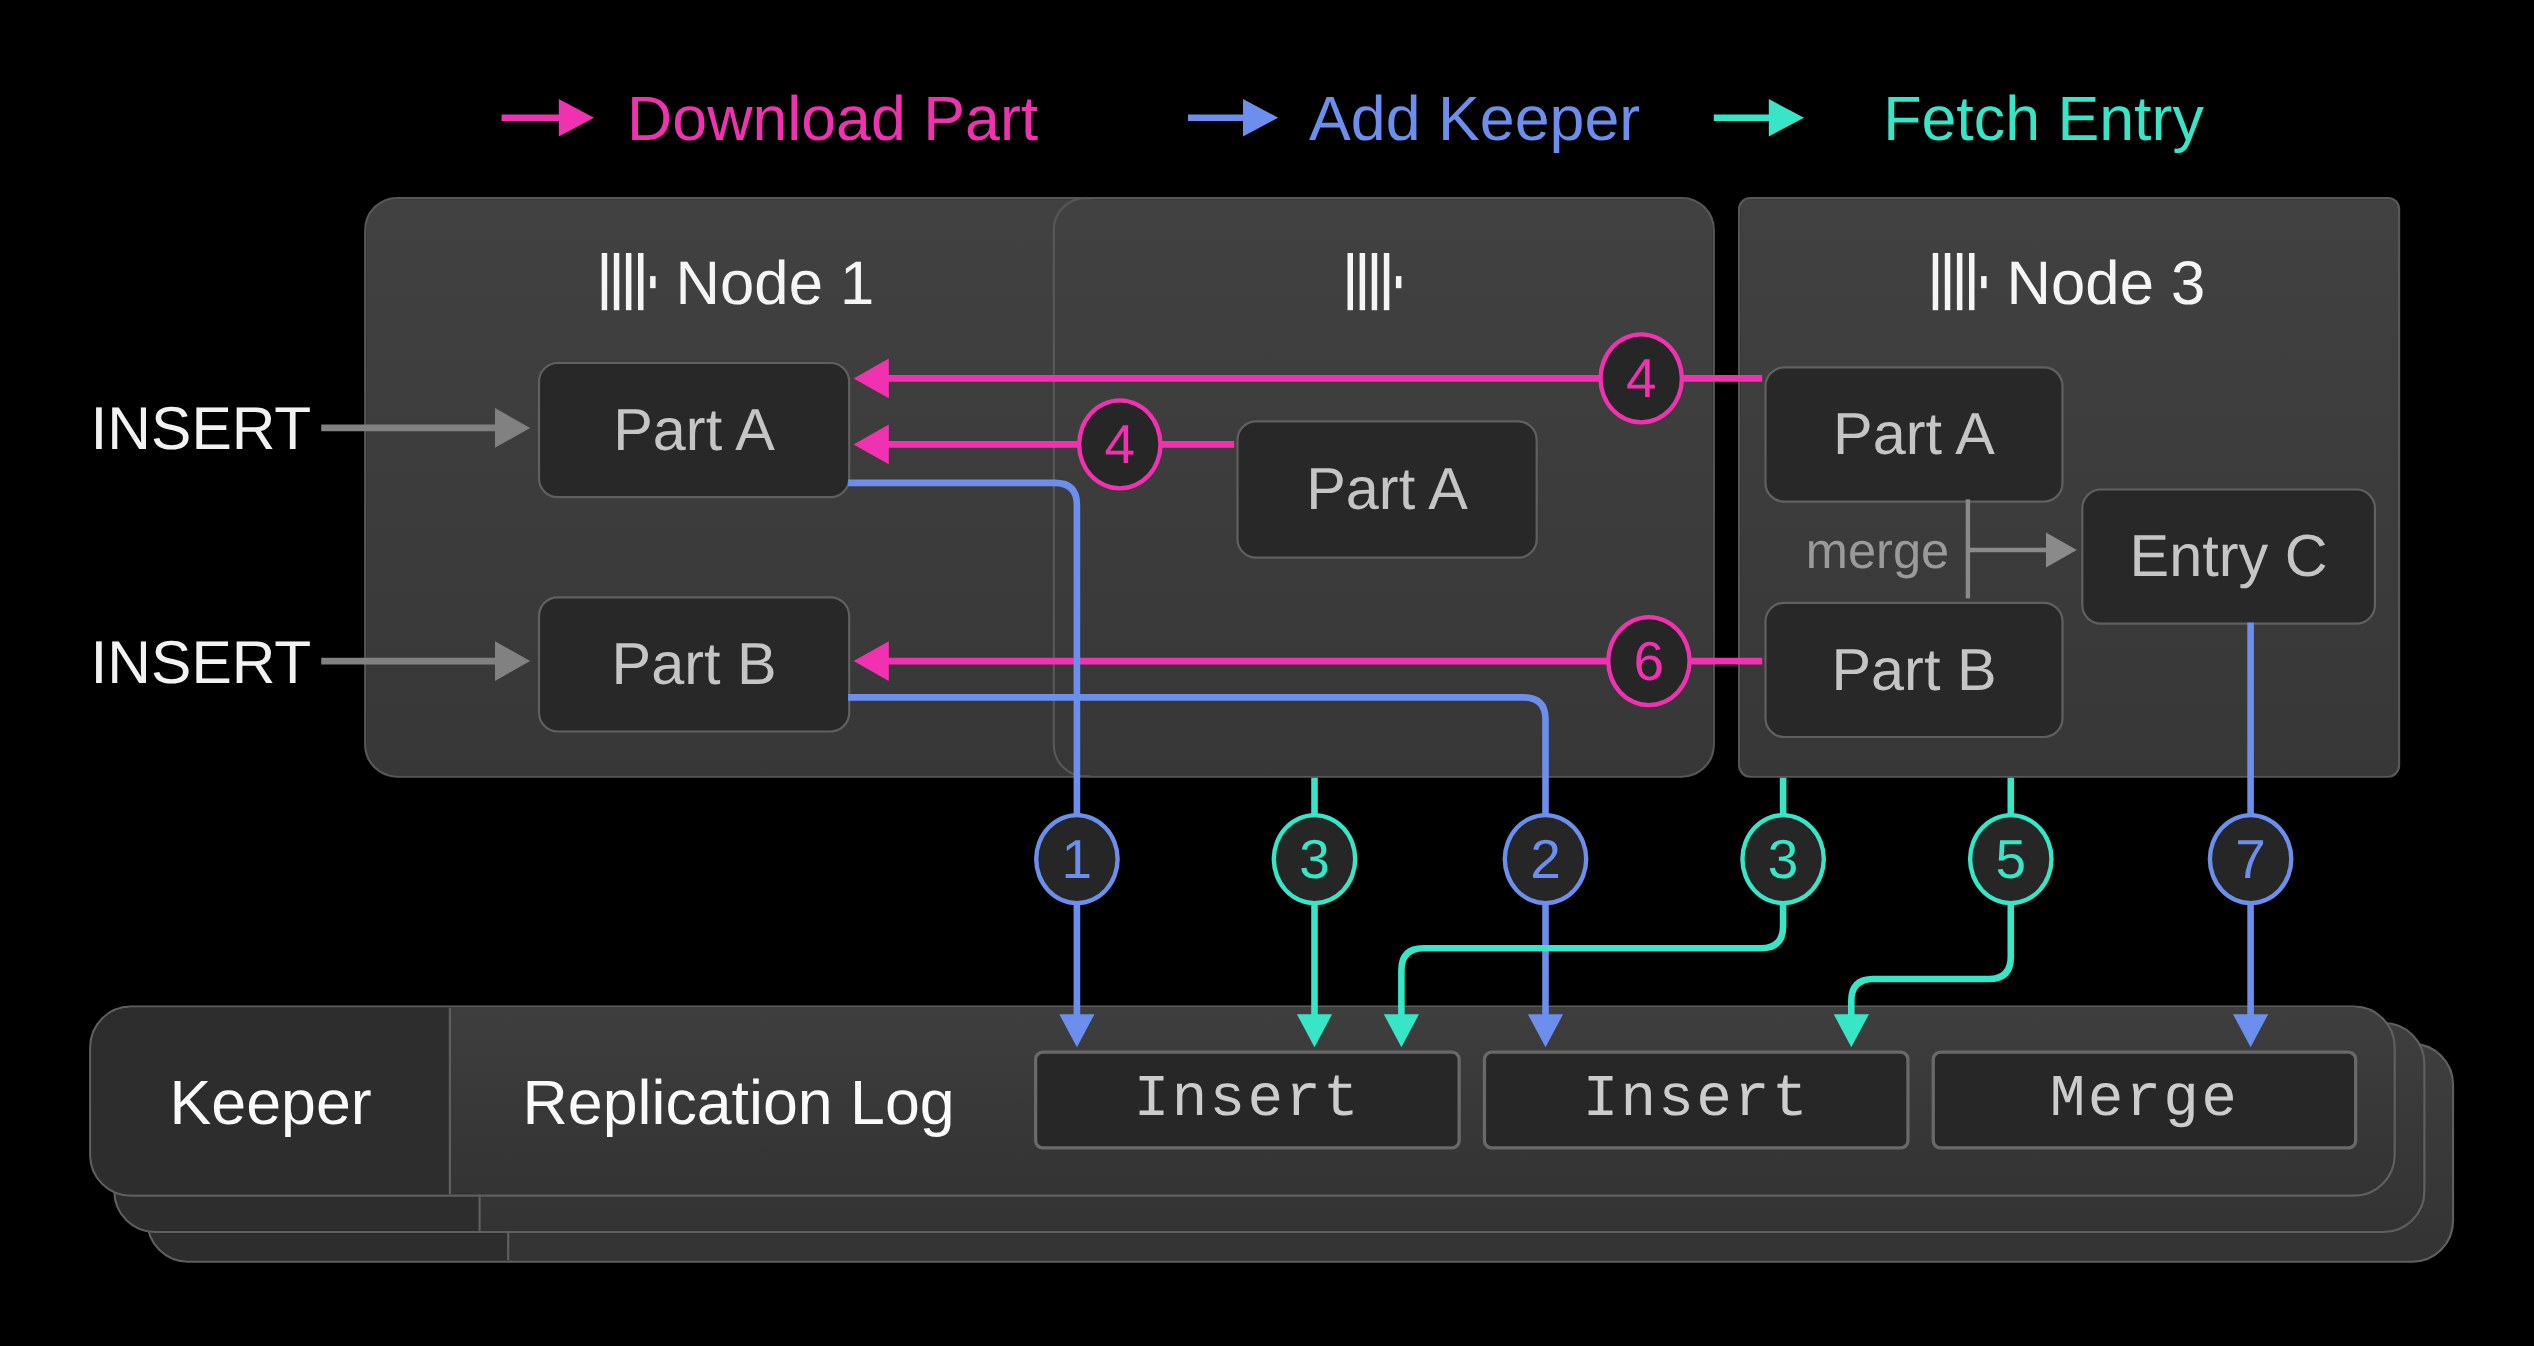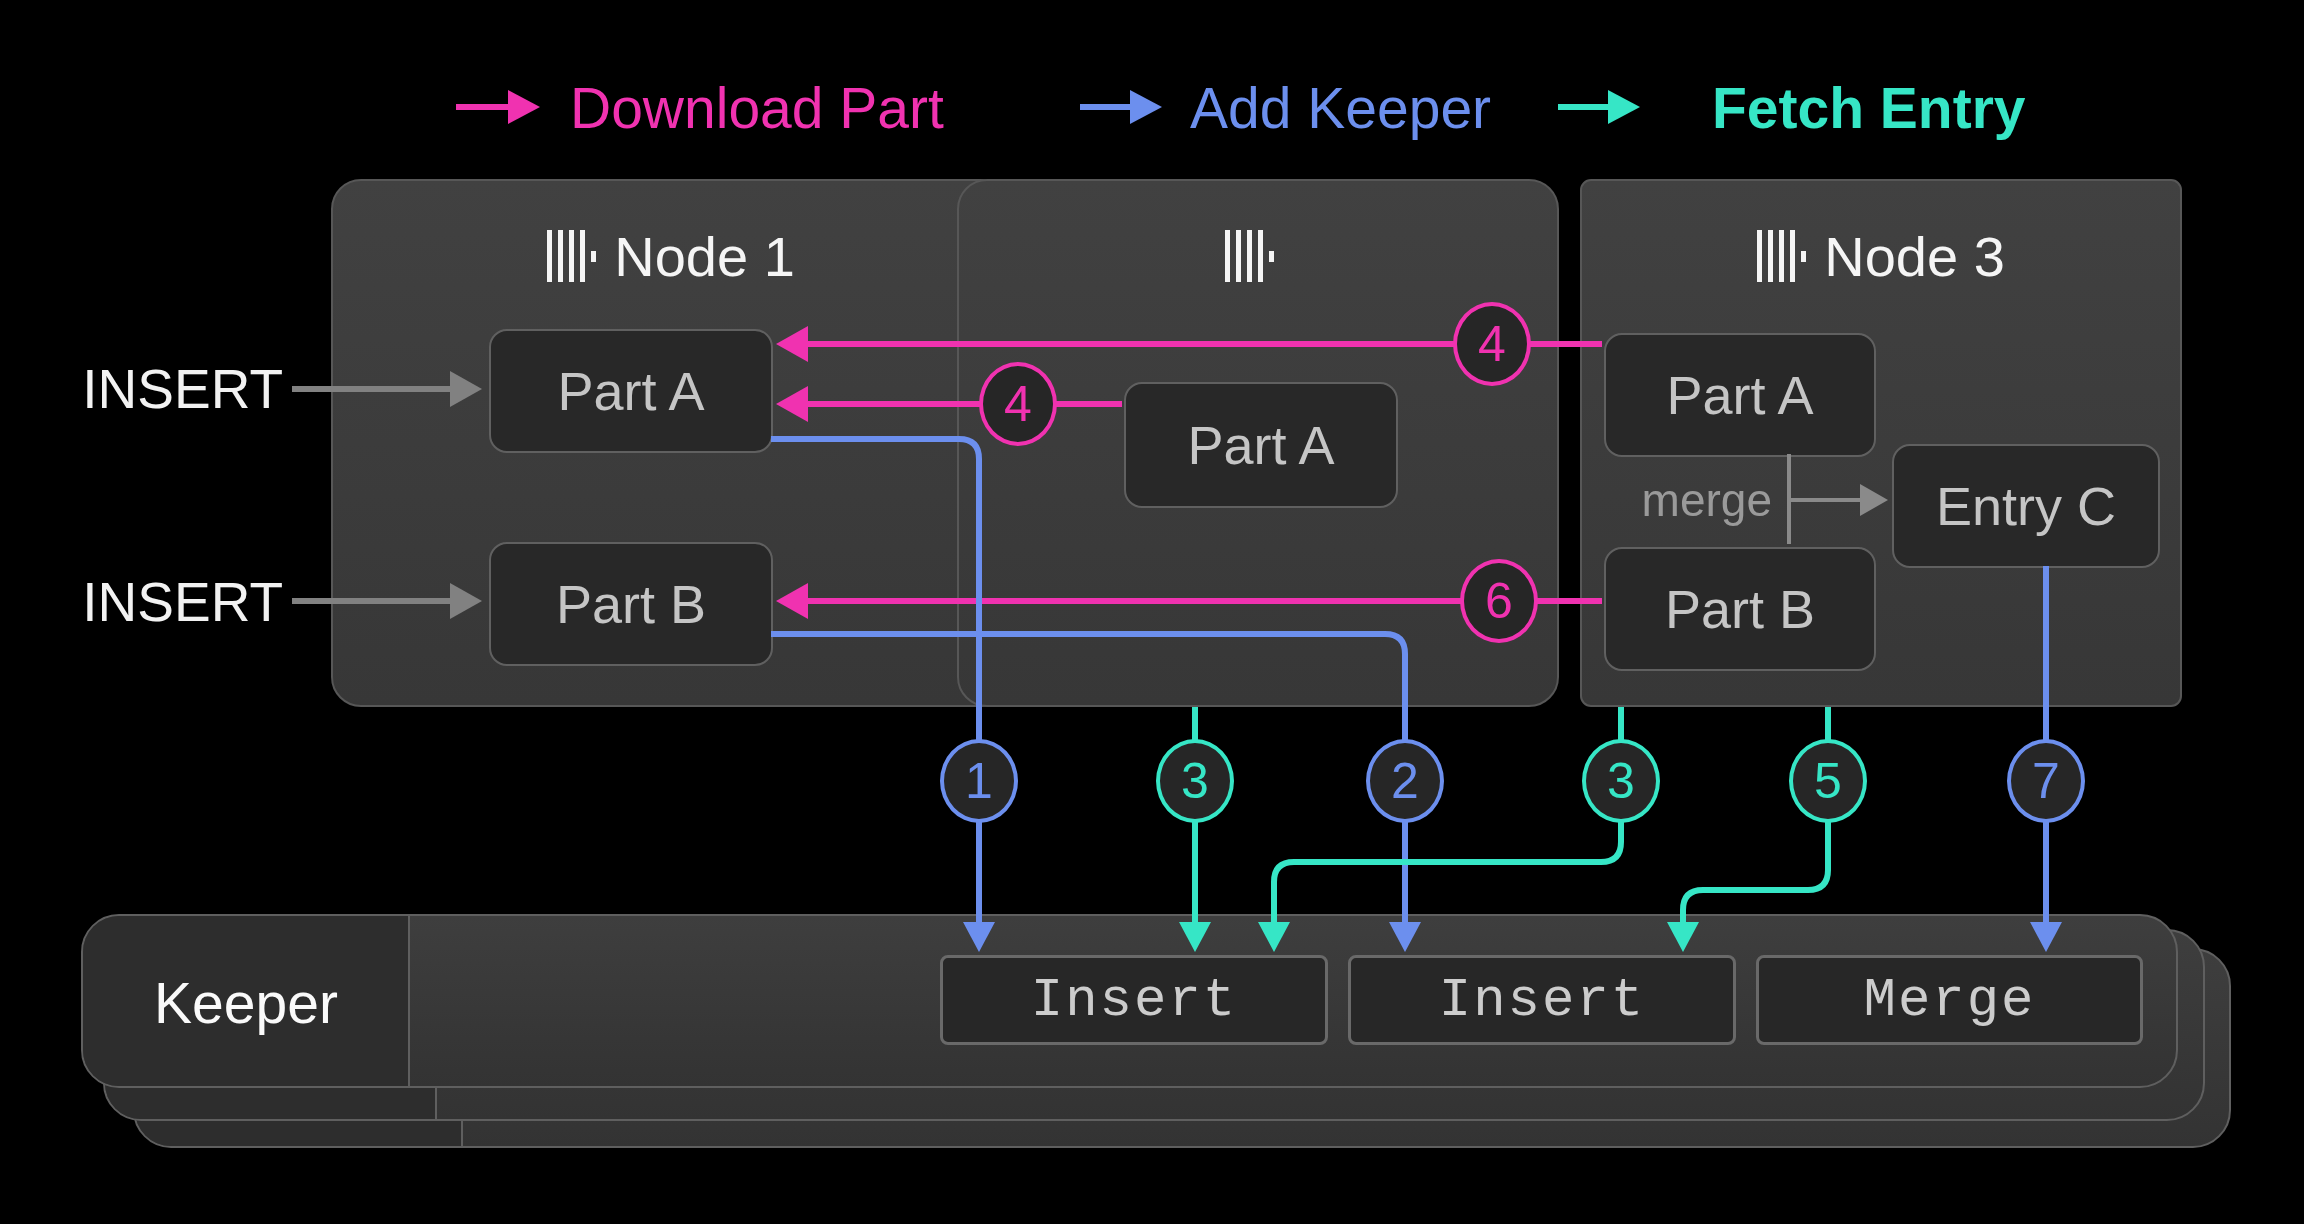--- a/index.html
+++ b/index.html
@@ -53,21 +53,21 @@
   
   .wires{position:absolute;left:0;top:0;z-index:5;pointer-events:none;}
 </style>
 </head>
 <body>
 
 <div class="canvas">
 
   <div class="legend-label" style="left:570px;color:#f032b0;">Download Part</div>
   <div class="legend-label" style="left:1190px;color:#6c8fee;">Add Keeper</div>
-  <div class="legend-label" style="left:1712px;color:#36e6c6;font-weight:bold;">Fetch Entry</div>
+  <div class="legend-label" style="left:1712px;color:#36e6c6;">Fetch Entry</div>
 
   <div class="node" style="left:331px;top:179px;width:680px;text-align:right;">
     <div class="node-title">
       <span class="ch-icon">
           <i></i>
           <i></i>
           <i></i>
           <i></i>
           <i class="dot"></i>
         </span>
@@ -113,20 +113,21 @@
   <div class="bar-layer layer3">
     <div class="bar-keeper-seg" style="width:328px;"></div>
   </div>
   <div class="bar-layer layer2">
     <div class="bar-keeper-seg" style="width:332px;"></div>
   </div>
   <div class="bar-layer main-bar">
     <div class="bar-keeper-seg" style="width:327px;"></div>
   </div>
   <div class="keeper-text">Keeper</div>
+  <div class="replog-text">Replication Log</div>
   <div class="log-entry" style="left:940px;">Insert</div>
   <div class="log-entry" style="left:1348px;">Insert</div>
   <div class="log-entry" style="left:1756px;width:387px;">Merge</div>
 
   <svg class="wires" width="2304" height="1224" viewBox="0 0 2304 1224">
 
     <g>
       <path d="M456 107 H510" stroke="#f032b0" stroke-width="6" fill="none"></path>
       <polygon points="540,107 508,90 508,124" fill="#f032b0"></polygon>
     </g>

